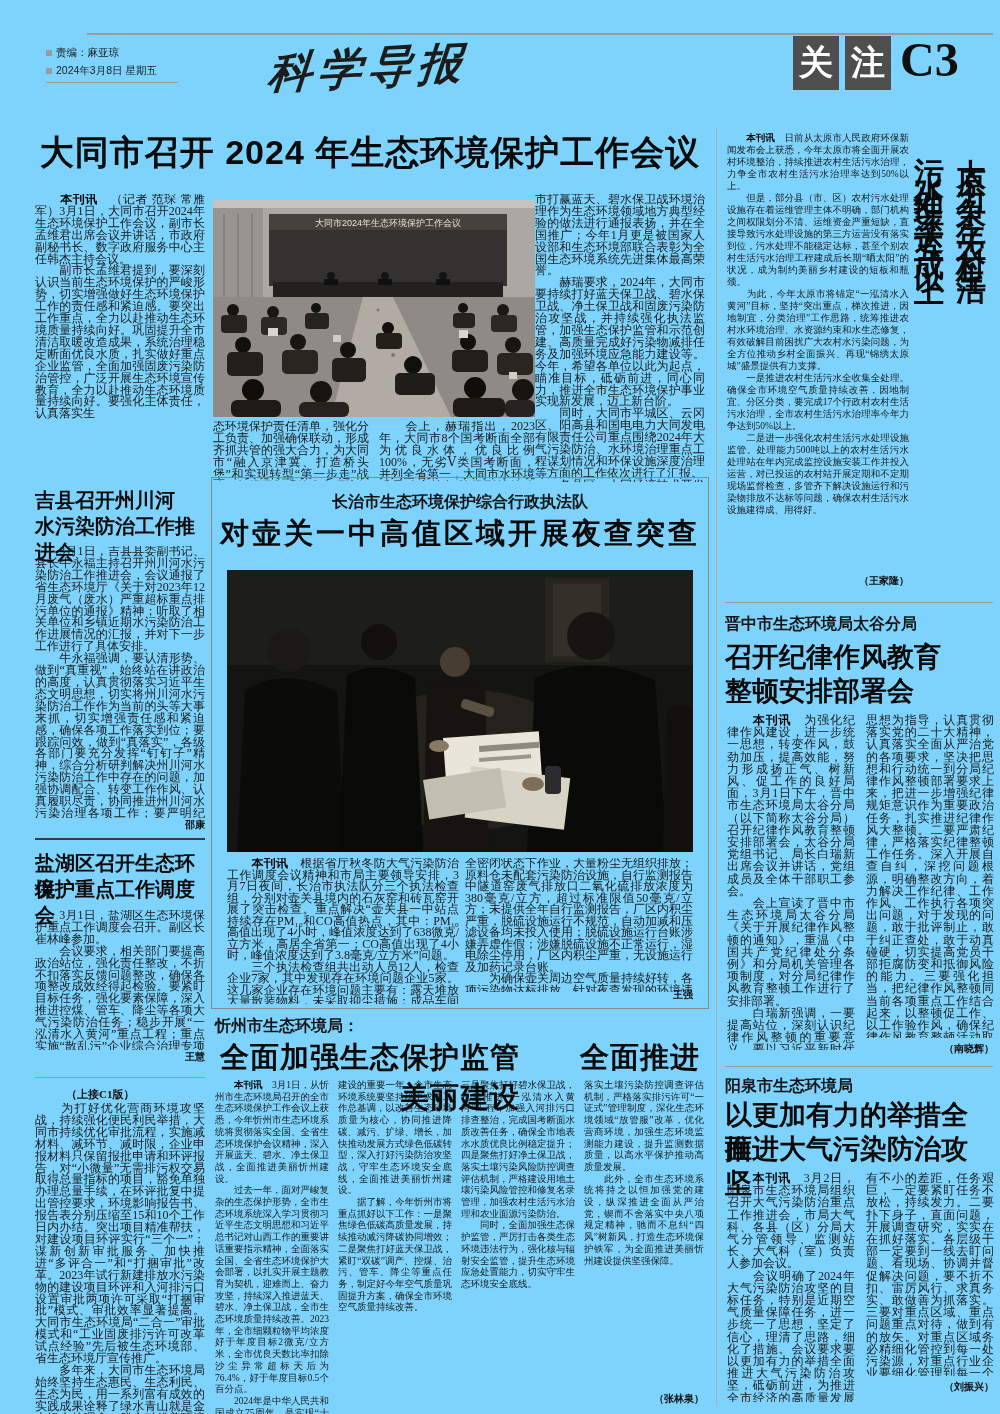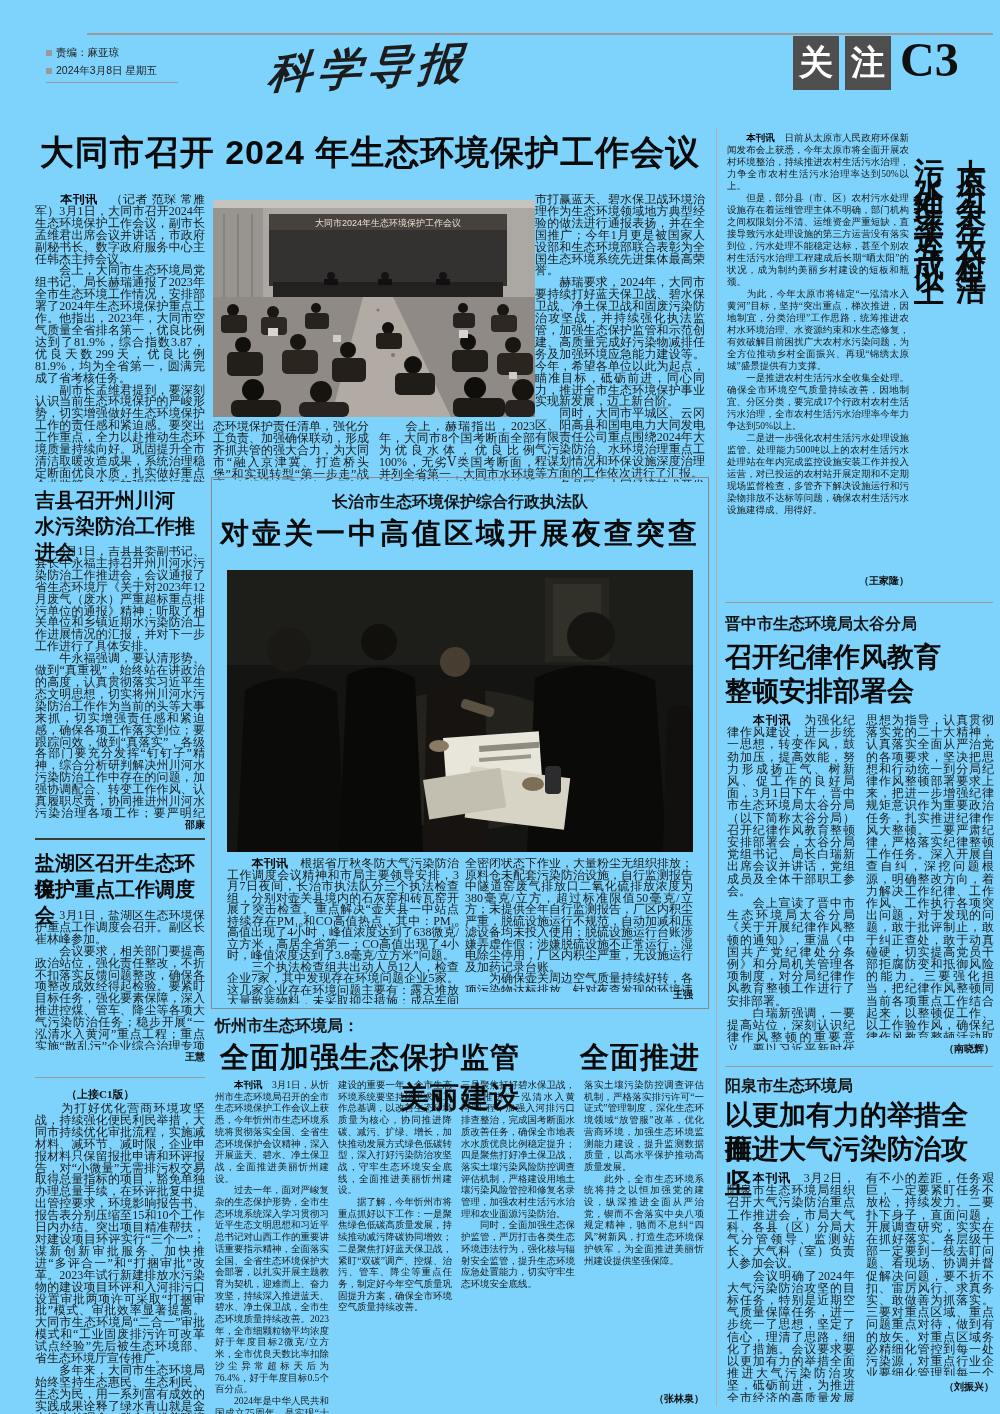--- a/index.html
+++ b/index.html
@@ -41,21 +41,20 @@
   <div class="abs masthead" style="left:268px;top:44px">科学导报</div>
   <div class="abs" style="left:793px;top:36px">
     <span class="secbox">关</span><span class="secbox">注</span>
   </div>
   <div class="abs pageno" style="left:900px;top:32px">C3</div>
 
   <div class="abs hl-sans center" style="left:35px;top:130px;width:670px;font-size:34px;letter-spacing:1px">大同市召开 2024 年生态环境保护工作会议</div>
 
   <div class="abs body-text" style="left:35px;top:194px;width:170px;height:288px">
       <p class="para"><b>　　本刊讯</b>　（记者 范琛 常雁军）3月1日，大同市召开2024年生态环境保护工作会议，副市长孟维君出席会议并讲话，市政府副秘书长、数字政府服务中心主任韩杰主持会议。</p>
-      <p class="para">　　会上，大同市生态环境局党组书记、局长赫瑞通报了2023年全市生态环境工作情况，安排部署了2024年生态环境保护重点工作。他指出，2023年，大同市空气质量全省排名第一，优良比例达到了81.9%，综合指数3.87，优良天数299天，优良比例81.9%，均为全省第一，圆满完成了省考核任务。</p>
       <p class="para">　　副市长孟维君提到，要深刻认识当前生态环境保护的严峻形势，切实增强做好生态环境保护工作的责任感和紧迫感。要突出工作重点，全力以赴推动生态环境质量持续向好。巩固提升全市清洁取暖改造成果，系统治理稳定断面优良水质，扎实做好重点企业监管，全面加强固废污染防治管控，广泛开展生态环境宣传教育，全力以赴推动生态环境质量持续向好。要强化主体责任，认真落实生</p>
     </div>
 
   <div class="abs" style="left:213px;top:200px;width:322px;height:217px">
     <svg width="322" height="217" viewBox="0 0 322 217" xmlns="http://www.w3.org/2000/svg">
       <rect width="322" height="217" fill="#aba8a4"></rect>
       <rect width="322" height="8" fill="#c6c3bf"></rect>
       <rect x="0" y="8" width="50" height="120" fill="#989591"></rect>
       <rect x="8" y="12" width="3" height="110" fill="#868togle380" fill-opacity="0"></rect>
       <rect x="10" y="14" width="2" height="108" fill="#858279"></rect>

